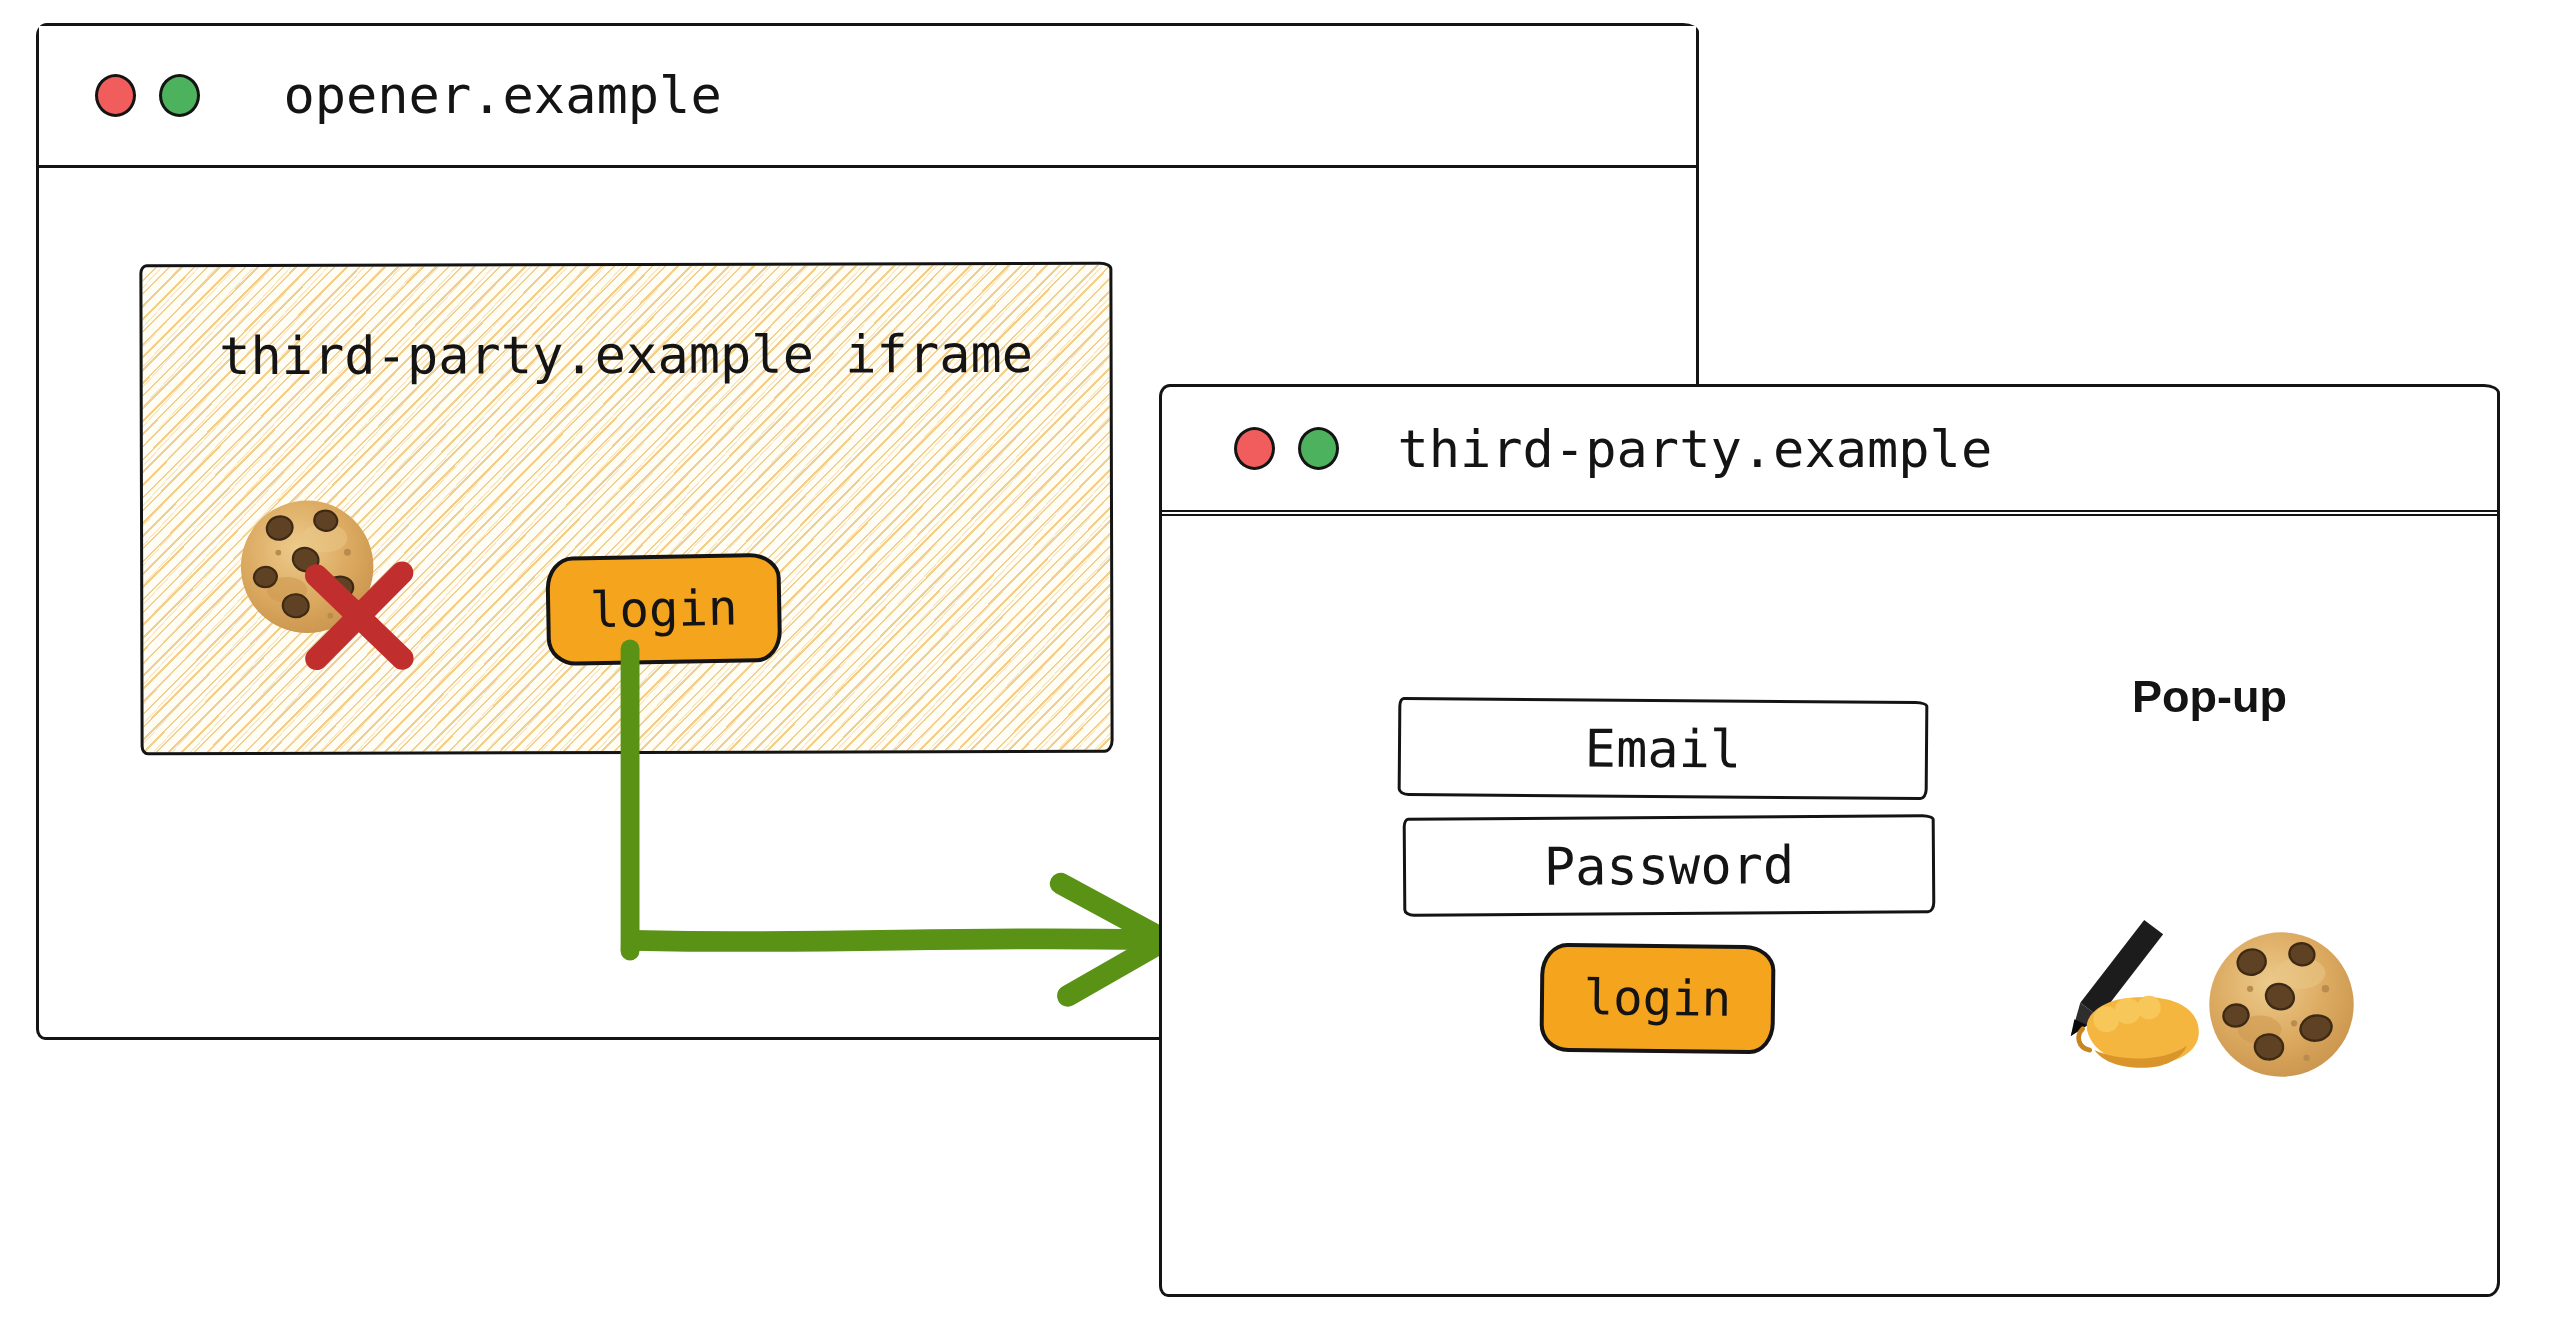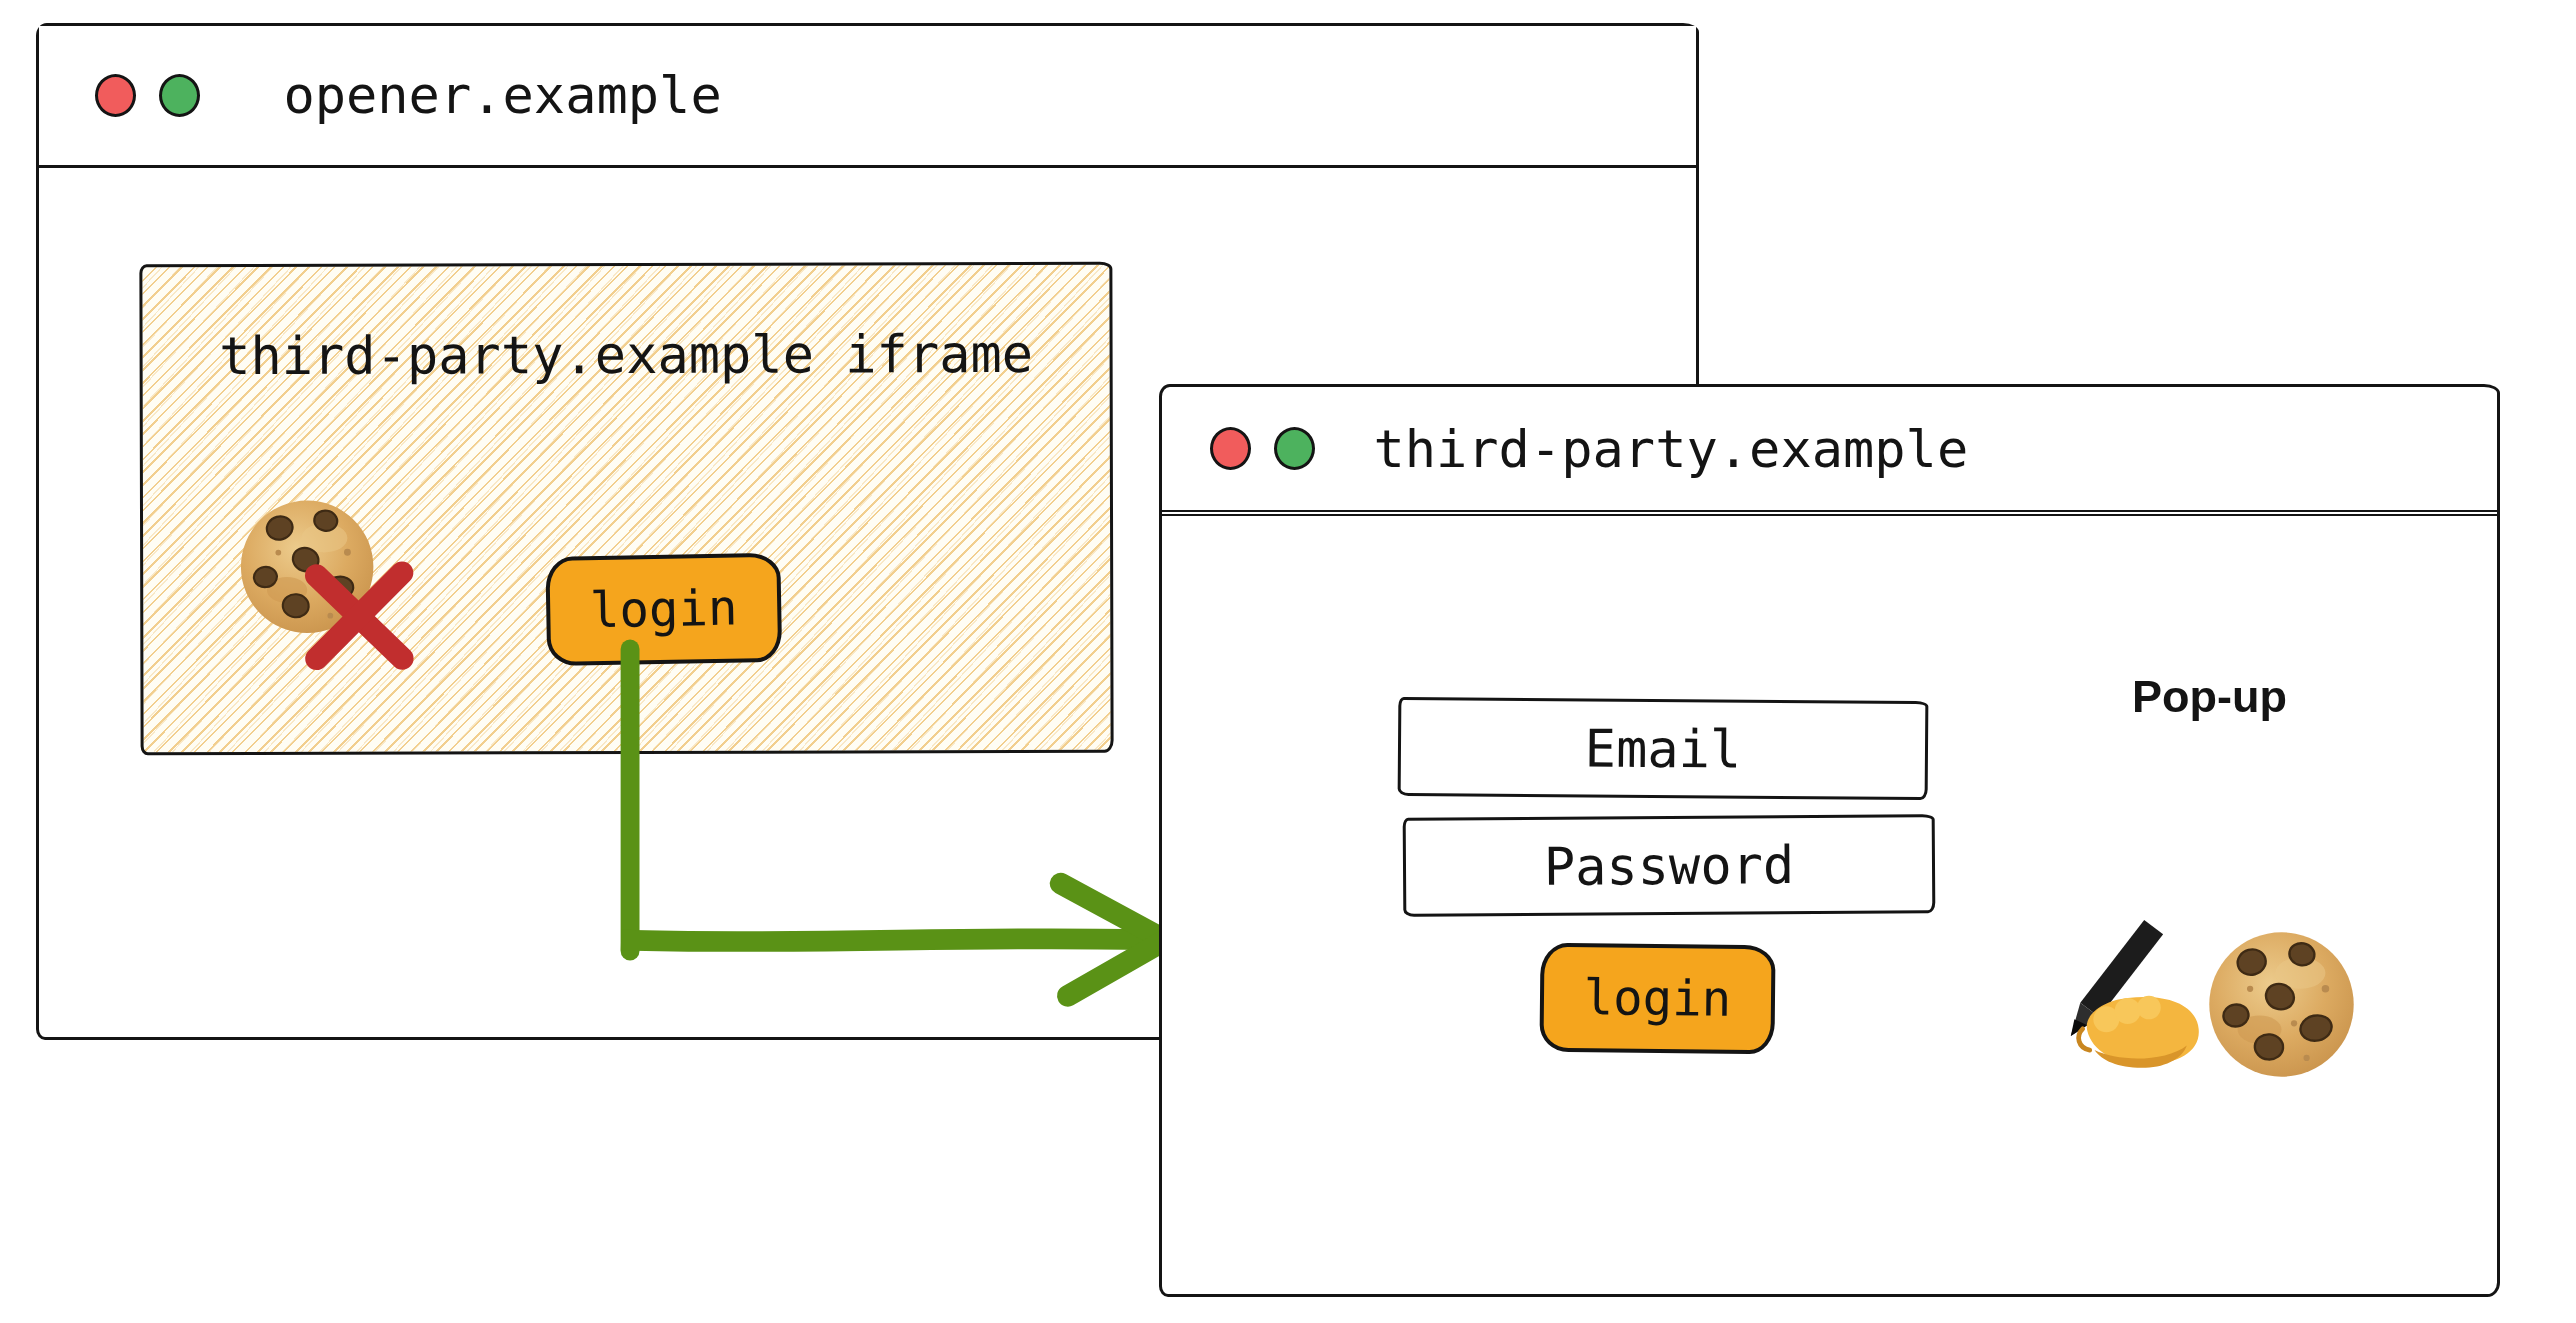--- a/index.html
+++ b/index.html
@@ -51,21 +51,21 @@
     border-radius:27px 31px 25px 29px / 32px 25px 31px 27px;
     font-size:49px;}
   #iframe-login{left:403px;top:289px;width:235px;height:109px;transform:rotate(-0.9deg);}
 
   
   #arrow-layer{position:absolute;left:0;top:0;width:2576px;height:1324px;z-index:5;pointer-events:none;}
 
   
   #popup-window{left:1159px;top:384px;width:1341px;height:913px;z-index:10;}
   #popup-titlebar{position:relative;height:129px;border-bottom:6.3px double var(--ink);
-    display:flex;align-items:center;padding-left:48px;background:transparent;}
+    display:flex;align-items:center;padding-left:72px;background:transparent;}
   #popup-titlebar .titlebar-title{margin-left:58px;}
 
   .field{position:absolute;background:#ffffff;border:3.6px solid var(--ink);
     display:flex;align-items:center;justify-content:center;font-size:52px;
     border-radius:5.4px 12.6px 7.2px 10.8px / 9px 5.4px 10.8px 7.2px;}
   #email-field{left:236px;top:312px;width:530px;height:99px;transform:rotate(0.45deg);}
   #password-field{left:241px;top:429px;width:532px;height:99px;transform:rotate(-0.4deg);}
   #popup-login{left:378px;top:557px;width:235px;height:109px;transform:rotate(0.6deg);}
 
   #popup-label{position:absolute;left:917px;top:284px;width:261px;text-align:center;

